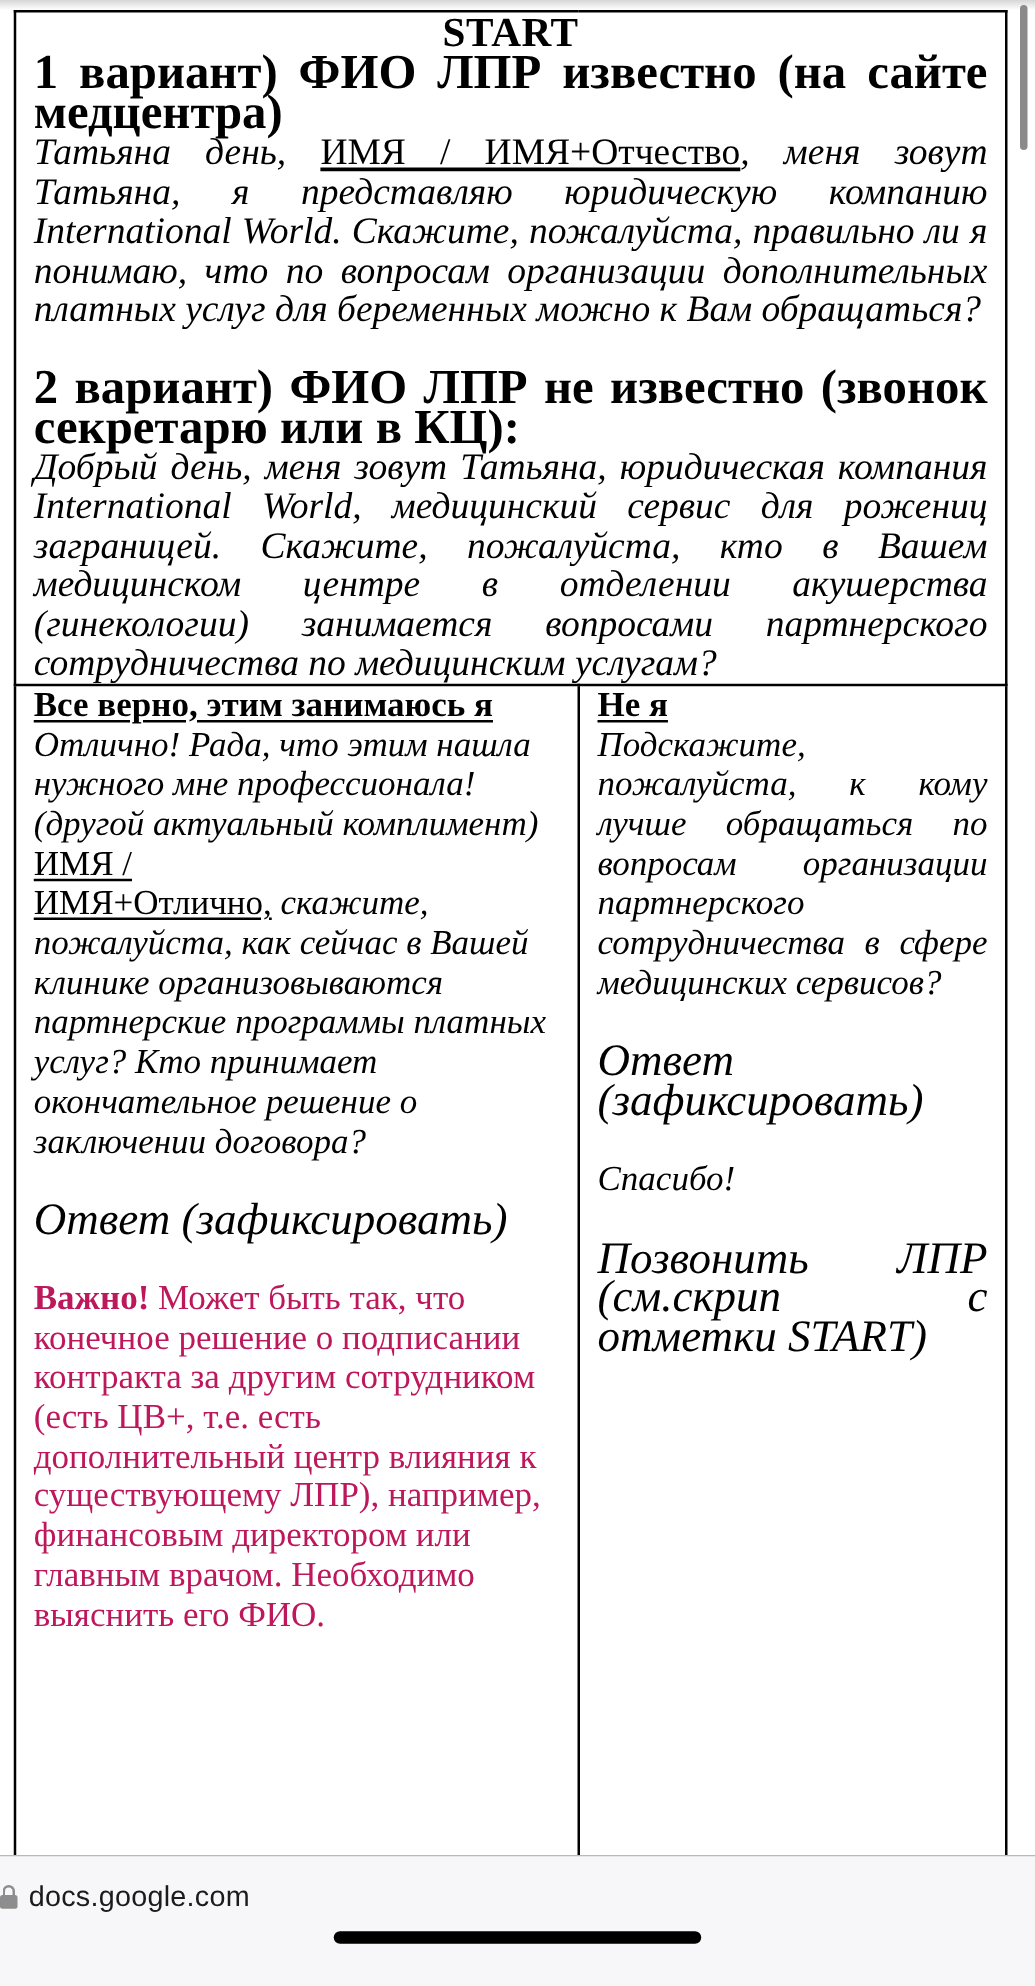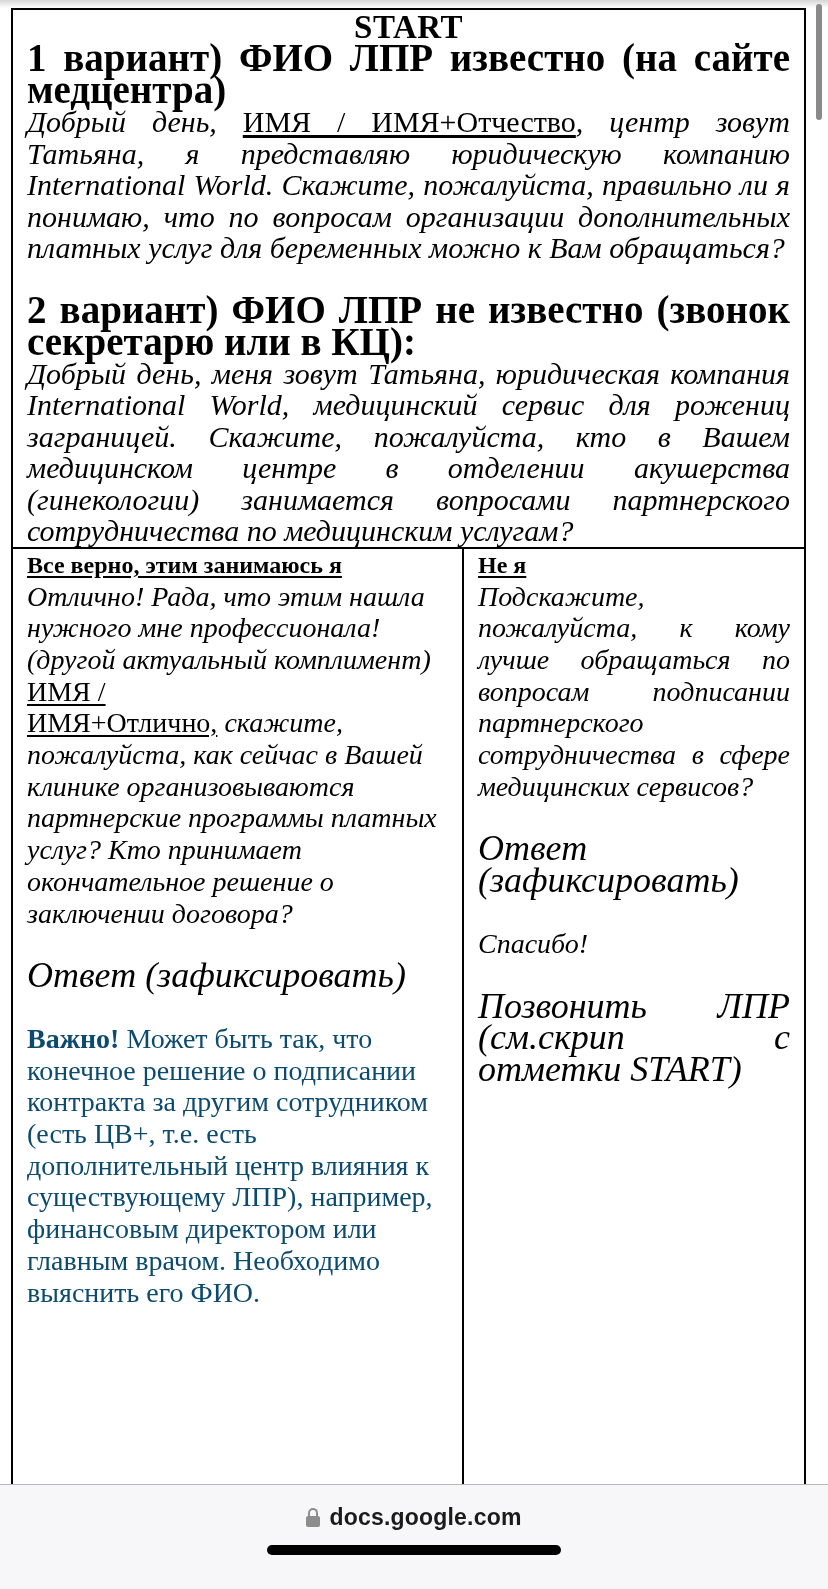--- a/index.html
+++ b/index.html
@@ -43,45 +43,45 @@
   }
   .script-italic {
     font-style: italic; font-size: 30px; line-height: 31.5px;
     text-align: justify;
     font-family: "Liberation Serif", serif;
   }
   .underlined { text-decoration: underline; font-style: normal; text-underline-offset: 3px; }
   .spacer { height: 30px; }
 
   .col-head {
-    font-weight: bold; font-size: 24px; line-height: 32px;
+    font-weight: bold; font-size: 28px; line-height: 32px;
     text-decoration: underline; text-underline-offset: 3px;
     white-space: nowrap;
   }
   .col-italic {
     font-style: italic; font-size: 28px; line-height: 31.7px;
   }
   .col-italic.justified { text-align: justify; }
   .col-plain { font-size: 36px; line-height: 31.7px; font-style: italic; }
   .col-plain.justified { text-align: justify; }
   .col-gap { height: 31px; }
   .important {
-    color: #0c4a6e; font-size: 28px; line-height: 31.7px;
+    color: #be185d; font-size: 28px; line-height: 31.7px;
   }
   .important b { font-weight: bold; }
 
   .bottom-bar {
     position: absolute; left: 0; top: 1484px; width: 828px; height: 105px;
     background: #f7f7f9;
     border-top: 1px solid #b9b9b9;
     z-index: 5;
   }
   .url-row {
     position: absolute; left: 0; top: 12px; width: 828px; height: 40px;
-    display: flex; align-items: center; justify-content: center; gap: 9px; font-weight: bold;
+    display: flex; align-items: center; gap: 9px;
   }
   .lock-icon { width: 14px; height: 19px; position: relative; }
   .lock-icon .shackle {
     position: absolute; left: 2px; top: 0; width: 10px; height: 11px;
     border: 2px solid #8d8d8d; border-bottom: none; border-radius: 5px 5px 0 0;
   }
   .lock-icon .body {
     position: absolute; left: 0; top: 8px; width: 14px; height: 11px;
     background: #8d8d8d; border-radius: 2px;
   }
@@ -106,21 +106,21 @@
       <col style="width:451px">
       <col style="width:342px">
     </colgroup>
     <tbody>
         <tr>
       <td colspan="2" class="top-cell">
         <div class="start-title">START</div>
 
         <div class="variant-head">1 вариант) ФИО ЛПР известно (на сайте медцентра)</div>
         <div class="script-italic">
-          <span>Добрый день, </span><span class="underlined">ИМЯ / ИМЯ+Отчество</span><span>, центр зовут Татьяна, я представляю юридическую компанию International World. Скажите, пожалуйста, правильно ли я понимаю, что по вопросам организации дополнительных платных услуг для беременных можно к Вам обращаться?</span>
+          <span>Татьяна день, </span><span class="underlined">ИМЯ / ИМЯ+Отчество</span><span>, меня зовут Татьяна, я представляю юридическую компанию International World. Скажите, пожалуйста, правильно ли я понимаю, что по вопросам организации дополнительных платных услуг для беременных можно к Вам обращаться?</span>
         </div>
 
         <div class="spacer"></div>
 
         <div class="variant-head">2 вариант) ФИО ЛПР не известно (звонок секретарю или в КЦ):</div>
         <div class="script-italic">Добрый день, меня зовут Татьяна, юридическая компания International World, медицинский сервис для рожениц заграницей. Скажите, пожалуйста, кто в Вашем медицинском центре в отделении акушерства (гинекологии) занимается вопросами партнерского сотрудничества по медицинским услугам?</div>
       </td>
     </tr>
     <tr>
       <td>
@@ -132,21 +132,21 @@
         </div>
         <div class="col-gap"></div>
         <div class="col-plain">Ответ (зафиксировать)</div>
         <div class="col-gap"></div>
         <div class="important">
           <b>Важно!</b><span> Может быть так, что конечное решение о подписании контракта за другим сотрудником (есть ЦВ+, т.е. есть дополнительный центр влияния к существующему ЛПР), например, финансовым директором или главным врачом. Необходимо выяснить его ФИО.</span>
         </div>
       </td>
       <td>
         <div class="col-head">Не я</div>
-        <div class="col-italic justified">Подскажите, пожалуйста, к кому лучше обращаться по вопросам подписании партнерского сотрудничества в сфере медицинских сервисов?</div>
+        <div class="col-italic justified">Подскажите, пожалуйста, к кому лучше обращаться по вопросам организации партнерского сотрудничества в сфере медицинских сервисов?</div>
         <div class="col-gap"></div>
         <div class="col-plain">Ответ (зафиксировать)</div>
         <div class="col-gap"></div>
         <div class="col-italic">Спасибо!</div>
         <div class="col-gap"></div>
         <div class="col-plain justified">Позвонить ЛПР (см.скрип с отметки START)</div>
         <div style="height:400px"></div>
       </td>
     </tr>
   </tbody>

